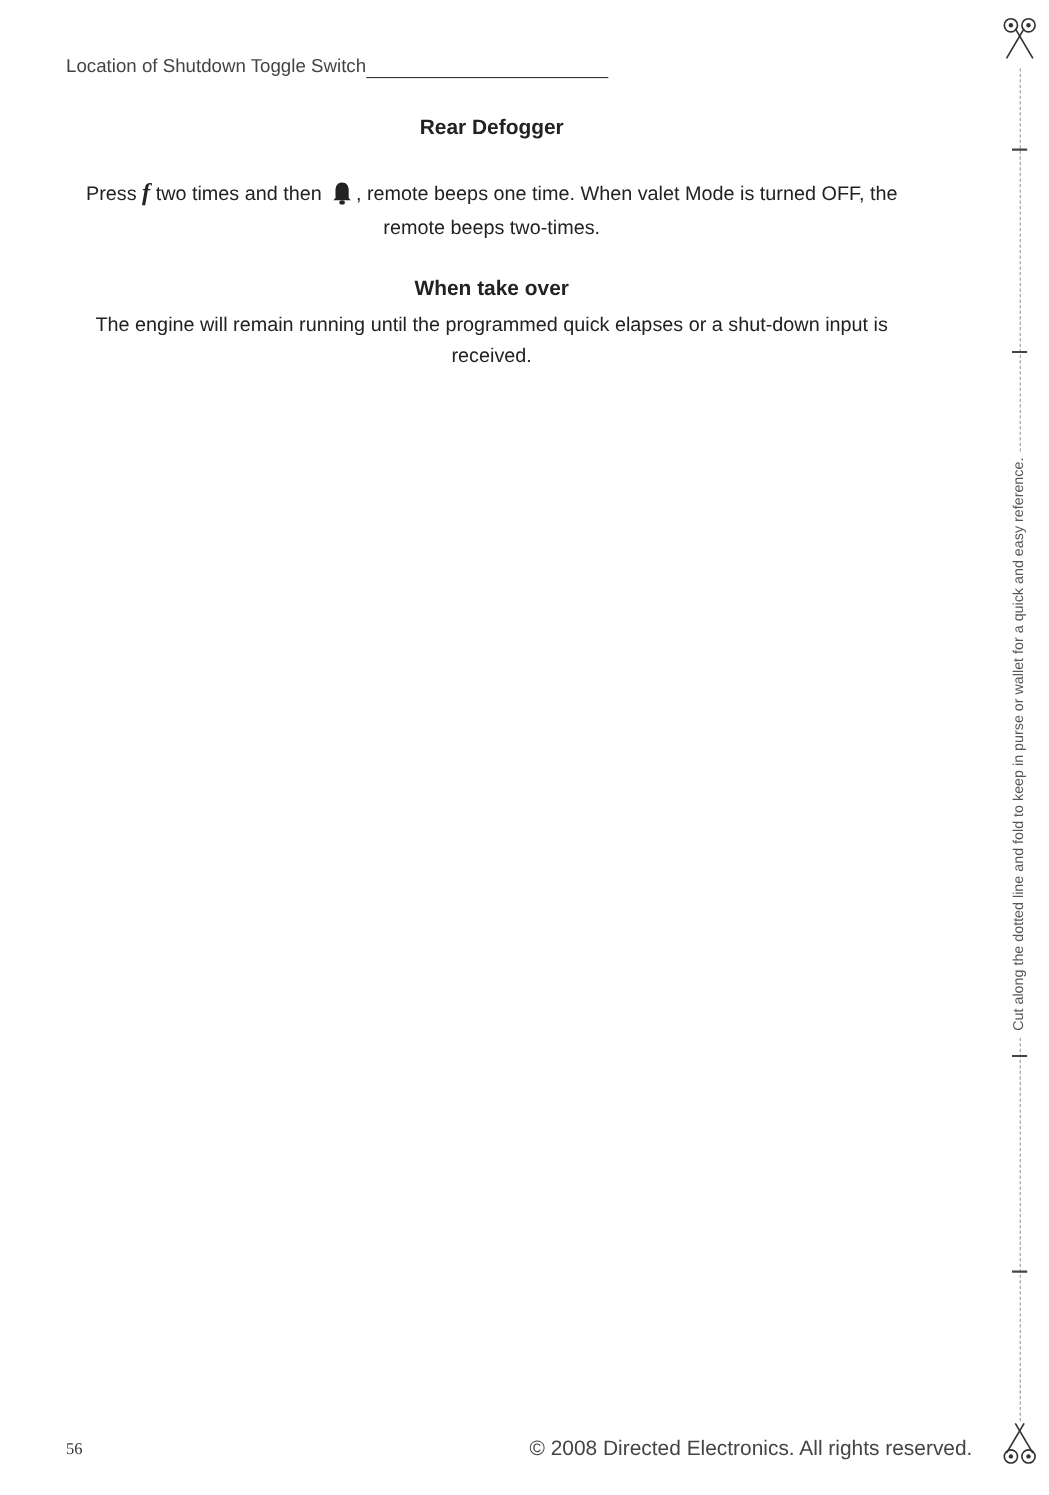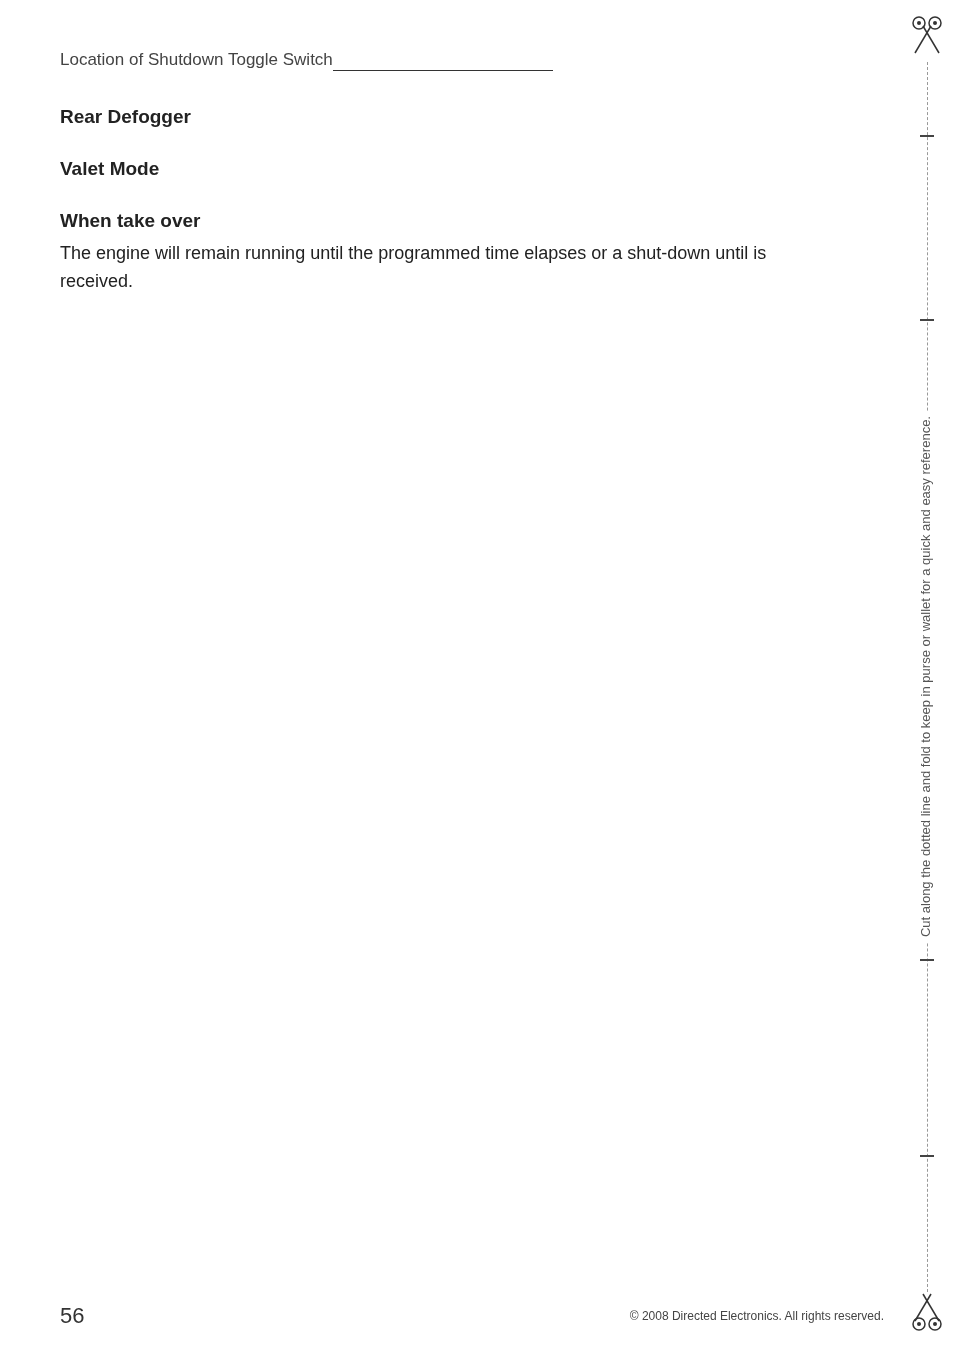--- a/index.html
+++ b/index.html
@@ -90,20 +90,21 @@
     }
 
     .location-line .underline-part {
       display: inline-block;
       border-bottom: 1px solid #333;
       width: 220px;
     }
 
     .section {
       margin-bottom: 30px;
+      text-align: center;
     }
 
     .section-title {
       font-size: 19px;
       font-weight: bold;
       margin-bottom: 8px;
     }
 
     .section-body {
       font-size: 18px;
@@ -148,51 +149,61 @@
       left: 60px;
       right: 70px;
       display: flex;
       justify-content: space-between;
       align-items: center;
       font-size: 16px;
       color: #333;
     }
 
     .page-number {
-      font-size: 22px;
+      font-size: 15px;
+      font-family: Liberation Serif, serif;
     }
 
     .copyright {
-      font-size: 12px;
+      font-size: 19px;
       color: #444;
     }
   </style>
 </head>
 <body>
 
 <div class="page-container">
 
   <div class="main-content">
 
     <div class="location-line">
       <span>Location of Shutdown Toggle Switch</span><span class="underline-part">&nbsp;</span>
     </div>
 
     <div class="section">
       <div class="section-title">Rear Defogger</div>
     </div>
 
     <div class="section">
-      <div class="section-title">Valet Mode</div>
+      <div class="section-body">
+        Press <span class="f-key">f</span> two times and then
+        <span class="bell-icon">
+          <svg width="26" height="26" viewBox="0 0 26 26" xmlns="http://www.w3.org/2000/svg" style="vertical-align:middle;">
+            <path d="M13 3 C9 3 7 6 7 10 L7 17 L5 19 L21 19 L19 17 L19 10 C19 6 17 3 13 3 Z" fill="#222"></path>
+            <ellipse cx="13" cy="21" rx="2.5" ry="2" fill="#222"></ellipse>
+          </svg>
+        </span>,
+        remote beeps one time.  When valet Mode is turned OFF, the remote beeps two-times.
+      </div>
     </div>
 
     <div class="section">
       <div class="section-title">When take over</div>
       <div class="section-body">
-        <p style="margin-top:4px;">The engine will remain running until the programmed time elapses or a shut-down until is received.</p>
+        <p style="margin-top:4px;">The engine will remain running until the programmed quick elapses or a shut-down input is received.</p>
       </div>
     </div>
 
   </div>
 
   <div class="cut-line-area">
     <div class="scissors-top">
       <svg width="32" height="40" viewBox="0 0 32 40" xmlns="http://www.w3.org/2000/svg">
         <circle cx="8" cy="8" r="6" fill="none" stroke="#333" stroke-width="1.5"></circle>
         <circle cx="8" cy="8" r="2" fill="#333"></circle>

